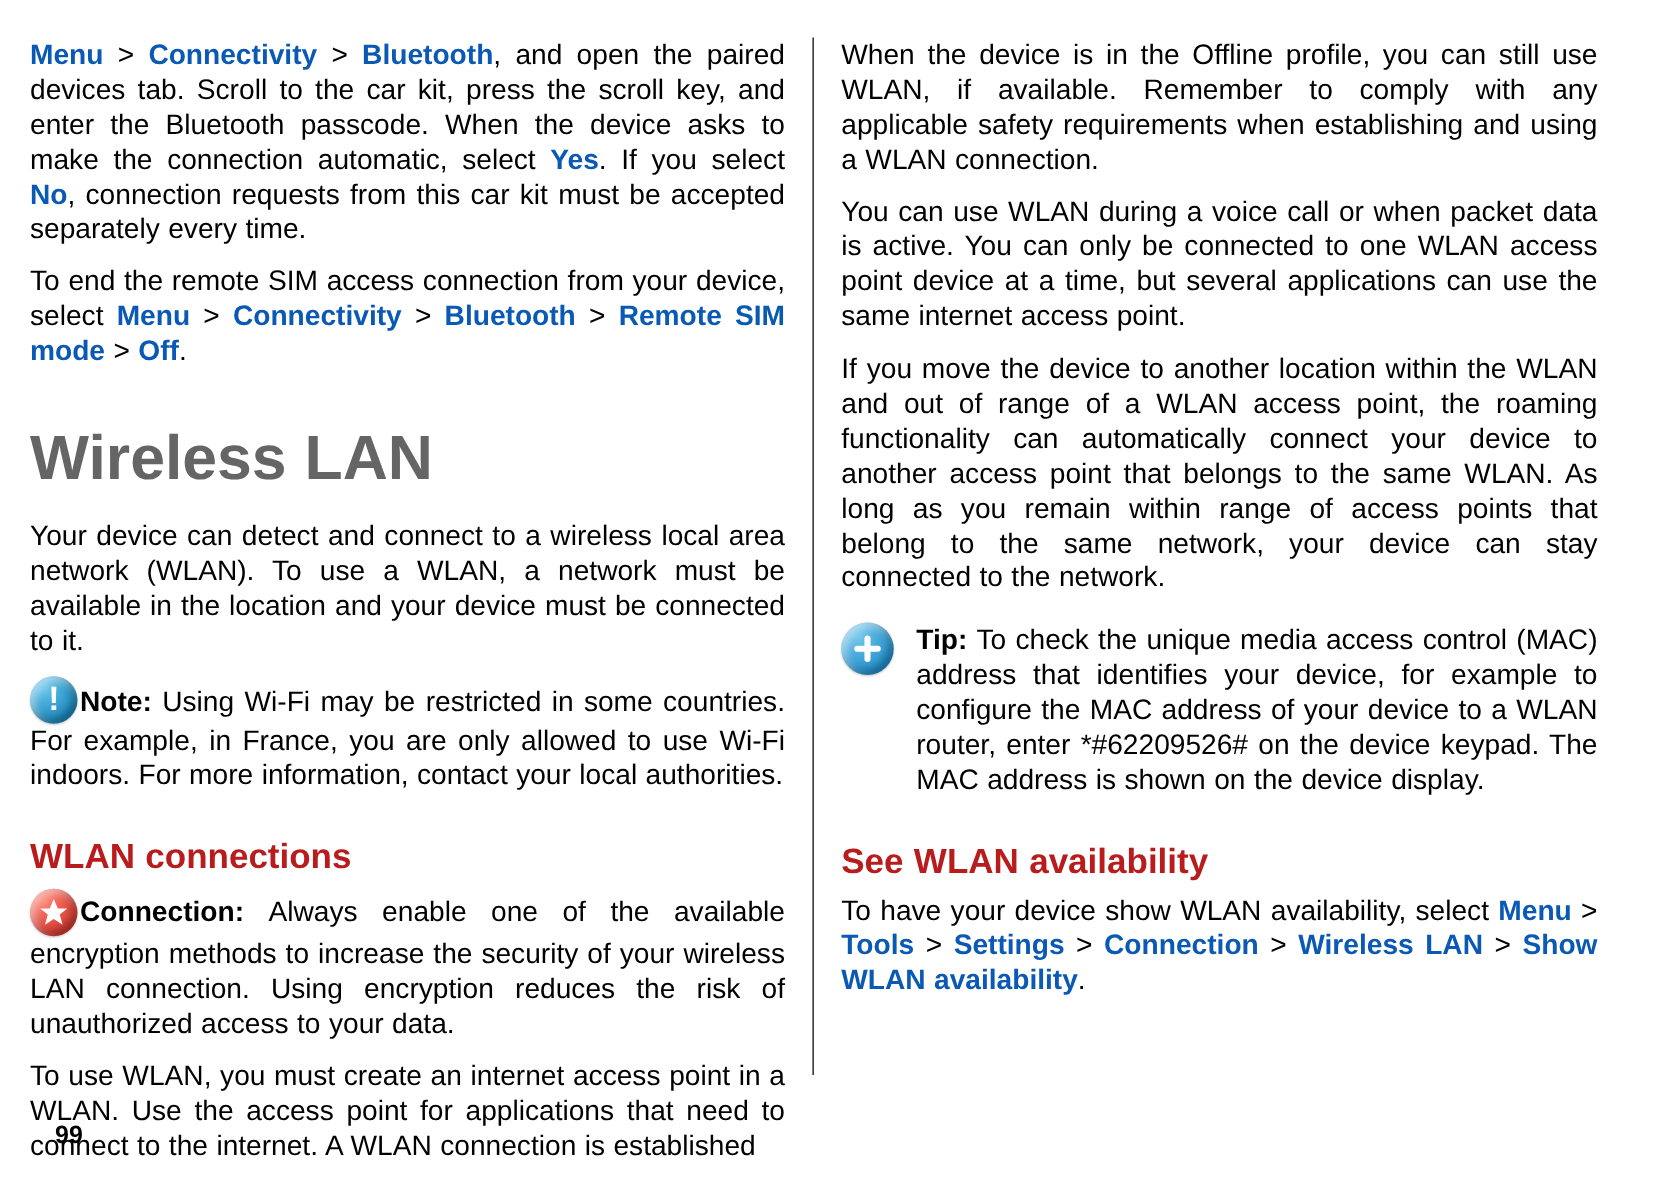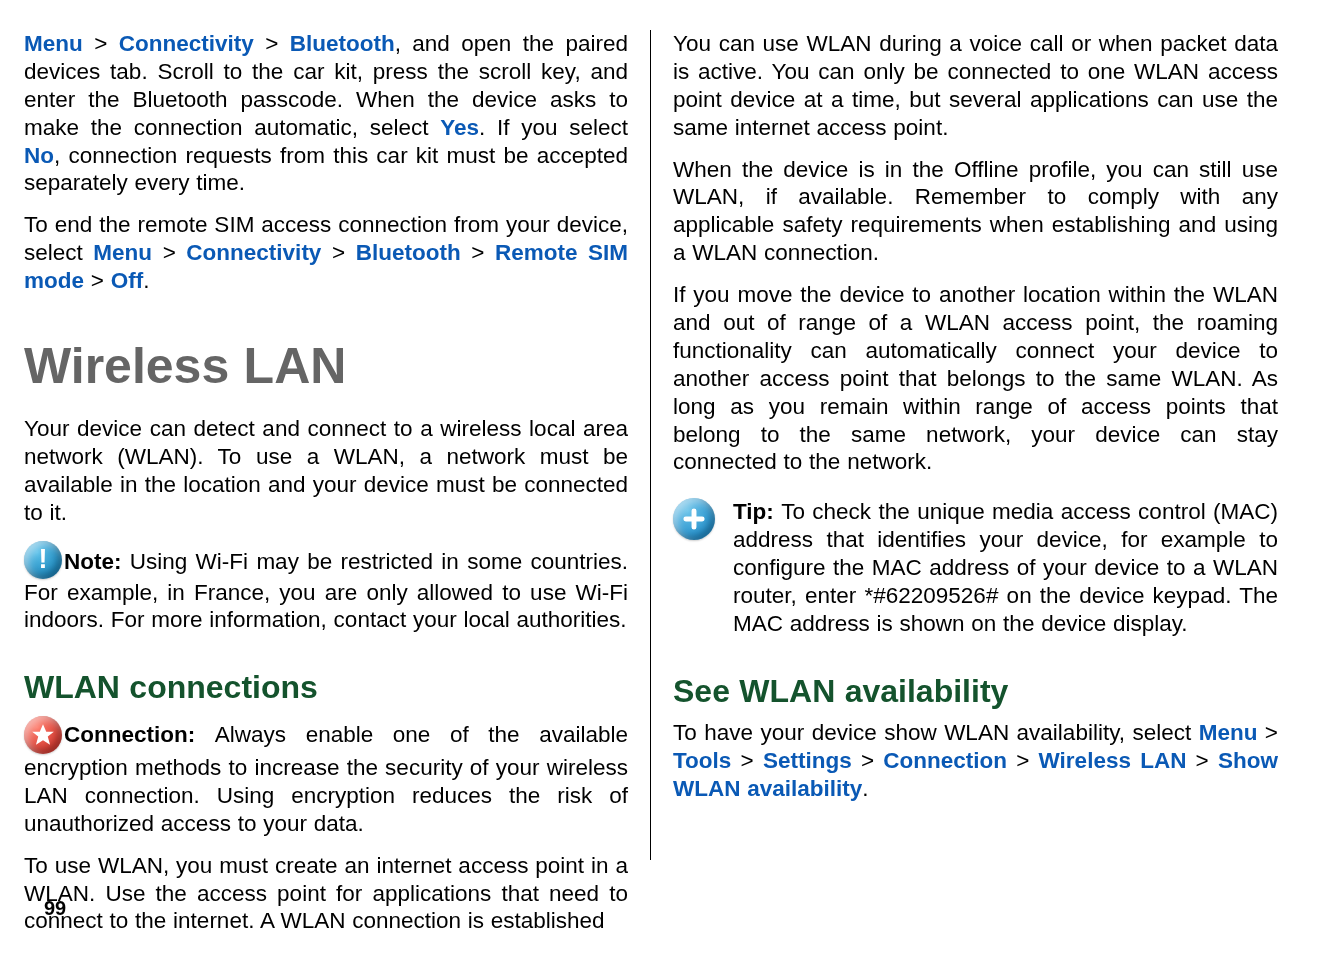--- a/index.html
+++ b/index.html
@@ -55,24 +55,24 @@
   .bold {
     font-weight: bold;
   }
   h1.section {
     font-size: 50px;
     font-weight: bold;
     margin: 40px 0 18px 0;
     color: #656565;
   }
   h2.subsection {
-    font-size: 32px;
+    font-size: 28px;
     font-weight: bold;
     margin: 34px 0 8px 0;
-    color: #14532d;
+    color: #b91c1c;
   }
   
   .icon {
     display: inline-block;
     vertical-align: -10px;
     width: 38px;
     height: 38px;
     border-radius: 50%;
     position: relative;
     margin-right: 2px;
@@ -166,23 +166,23 @@
             </svg>
         </span><span class="bold">Connection:  </span><span>Always enable one of the available encryption methods to increase the security of your wireless LAN connection. Using encryption reduces the risk of unauthorized access to your data.</span>
       </p>
 
       <p class="p last">To use WLAN, you must create an internet access point in a WLAN. Use the access point for applications that need to connect to the internet. A WLAN connection is established</p>
     </div>
 
     <div class="col col-right">
 
 
+      <p class="p">When the device is in the Offline profile, you can still use WLAN, if available. Remember to comply with any applicable safety requirements when establishing and using a WLAN connection.</p>
+
       <p class="p">You can use WLAN during a voice call or when packet data is active. You can only be connected to one WLAN access point device at a time, but several applications can use the same internet access point.</p>
-
-      <p class="p">When the device is in the Offline profile, you can still use WLAN, if available. Remember to comply with any applicable safety requirements when establishing and using a WLAN connection.</p>
 
       <p class="p">If you move the device to another location within the WLAN and out of range of a WLAN access point, the roaming functionality can automatically connect your device to another access point that belongs to the same WLAN. As long as you remain within range of access points that belong to the same network, your device can stay connected to the network.</p>
 
       <div class="tip-row">
         <div class="tipicon">
           <span class="icon tip">
             <svg viewBox="0 0 24 24">
               <circle cx="12" cy="12" r="11" fill="none"></circle>
               <path d="M12 5v14M5 12h14" stroke="#fff" stroke-width="4.2" stroke-linecap="round"></path>
             </svg>

